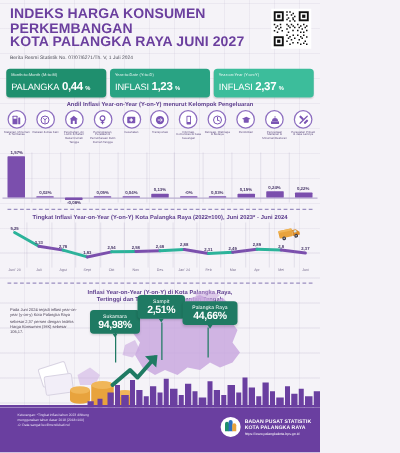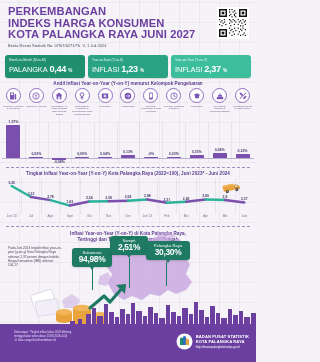--- a/index.html
+++ b/index.html
@@ -133,22 +133,22 @@
   .flogo-txt .l2 { font-size:4.1px; font-weight:800; letter-spacing:.1px; }
   .flogo-txt .l3 { font-size:2.8px; font-weight:400; margin-top:1px; }
 </style>
 </head>
 <body>
 
 <div id="page">
 
   <div class="hdr">
     <h1>
+      <div>INDEKS HARGA KONSUMEN</div>
       <div>PERKEMBANGAN</div>
-      <div>INDEKS HARGA KONSUMEN</div>
       <div>KOTA PALANGKA RAYA JUNI 2027</div>
     </h1>
     <div class="sub">Berita Resmi Statistik No. 07/07/6271/Th. V, 1 Juli 2024</div>
   </div>
 
   <div class="qr">
     <svg width="30" height="30" viewBox="0 0 30 30">
       <rect width="30" height="30" fill="#fff"></rect>
       <g fill="#111">
         <rect x="1" y="1" width="8" height="8"></rect>
@@ -511,21 +511,21 @@
     <div class="callout" style="left:72px; top:16px; width:40px;">
       <div class="co-city">Sukamara</div>
       <div class="co-val">94,98%</div>
     </div>
     <div class="callout" style="left:110px; top:4px; width:38px;">
       <div class="co-city">Sampit</div>
       <div class="co-val">2,51%</div>
     </div>
     <div class="callout" style="left:146px; top:9px; width:44px;">
       <div class="co-city">Palangka Raya</div>
-      <div class="co-val">30,30%</div>
+      <div class="co-val">44,66%</div>
     </div>
 
     <svg width="110" height="44" viewBox="0 0 110 44" style="position:absolute;left:30px;top:50px;">
       <rect x="2" y="10" width="22" height="15" rx="1.5" fill="#ffffff" stroke="#d8d3e2" stroke-width=".8" transform="rotate(-18 13 17)"></rect>
       <rect x="6" y="18" width="22" height="15" rx="1.5" fill="#f2eef8" stroke="#d8d3e2" stroke-width=".8" transform="rotate(-8 17 25)"></rect>
       <g fill="#e8a33d">
         <ellipse cx="34" cy="38" rx="8" ry="3"></ellipse>
           <rect x="26" y="30" width="16" height="8"></rect>
           <ellipse cx="34" cy="30" rx="8" ry="3" fill="#f0b659"></ellipse>
         <ellipse cx="52" cy="40" rx="9" ry="3.2"></ellipse>

